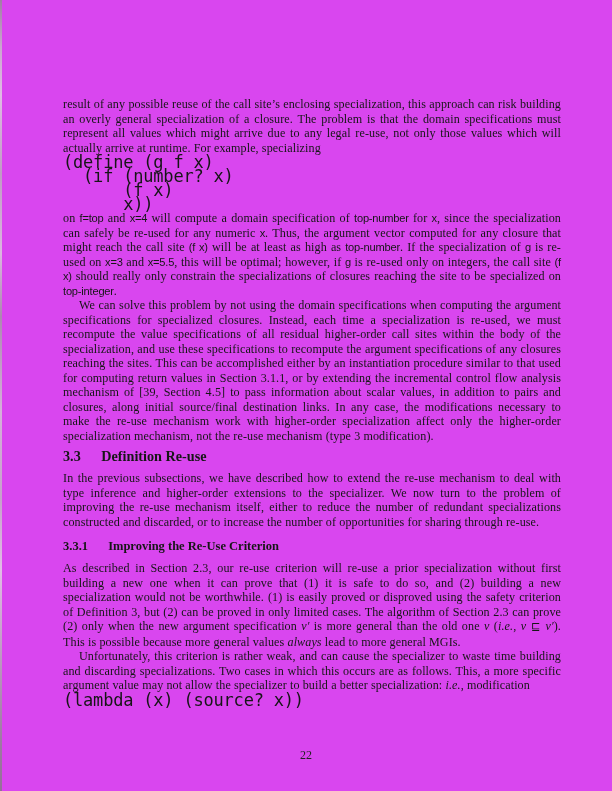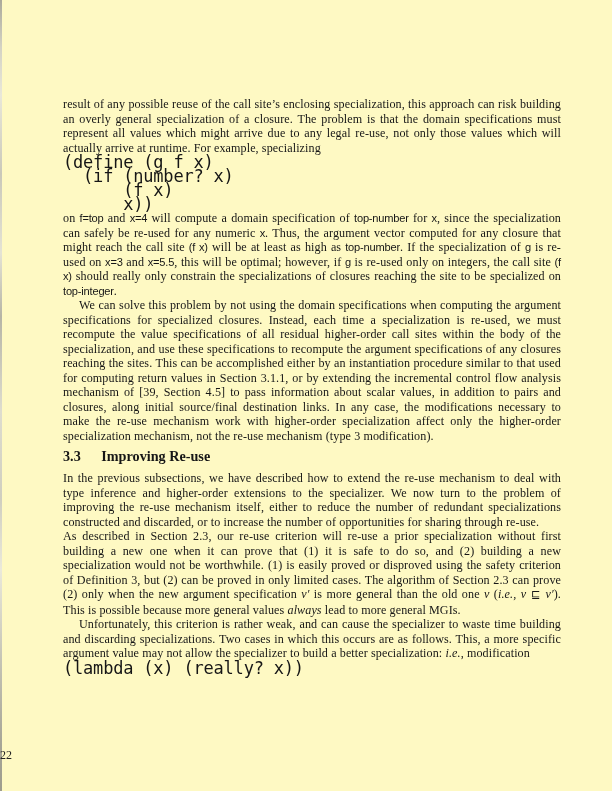--- a/index.html
+++ b/index.html
@@ -4,21 +4,21 @@
 <style>
   html, body {
     margin: 0;
     padding: 0;
     background: #e8e8e6;
   }
   .page {
     position: relative;
     width: 612px;
     height: 791px;
-    background: #fef9c3;
+    background: #d946ef;
     overflow: hidden;
     font-family: "Liberation Serif", "DejaVu Serif", serif;
     color: #161616;
   }
   
   .scan-edge {
     position: absolute;
     left: 0; top: 0;
     width: 2px; height: 791px;
     background: linear-gradient(180deg,
@@ -72,20 +72,21 @@
     margin: 9px 0 7px 0;
     font-size: 12.5px;
     line-height: 16px;
     font-weight: bold;
   }
   .h-num { display: inline-block; margin-right: 17px; }
   .page-number {
     position: absolute;
     left: 0; top: 748px;
     width: 612px;
+    text-align: center;
     font-size: 12px;
     color: #222;
   }
 </style>
 </head>
 <body>
 
 <div class="page">
   <div class="scan-edge"></div>
 
@@ -96,27 +97,31 @@
   (if (number? x)
       (f x)
       x))</pre>
 
     <p class="body"><span>on </span><span class="run-tt">f=top</span><span> and </span><span class="run-tt">x=4</span><span> will compute a domain specification of </span><span class="run-tt">top-number</span><span> for </span><span class="run-tt">x</span><span>, since the specialization can safely be re-used for any numeric </span><span class="run-tt">x</span><span>. Thus, the argument vector computed for any closure that might reach the call site </span><span class="run-tt">(f x)</span><span> will be at least as high as </span><span class="run-tt">top-number</span><span>. If the specialization of </span><span class="run-tt">g</span><span> is re-used on </span><span class="run-tt">x=3</span><span> and </span><span class="run-tt">x=5.5</span><span>, this will be optimal; however, if </span><span class="run-tt">g</span><span> is re-used only on integers, the call site </span><span class="run-tt">(f x)</span><span> should really only constrain the specializations of closures reaching the site to be specialized on </span><span class="run-tt">top-integer</span><span>.</span></p>
 
     <p class="body indent"><span>We can solve this problem by not using the domain specifications when computing the argument specifications for specialized closures. Instead, each time a specialization is re-used, we must recompute the value specifications of all residual higher-order call sites within the body of the specialization, and use these specifications to recompute the argument specifications of any closures reaching the sites. This can be accomplished either by an instantiation procedure similar to that used for computing return values in Section 3.1.1, or by extending the incremental control flow analysis mechanism of [39, Section 4.5] to pass information about scalar values, in addition to pairs and closures, along initial source/final destination links. In any case, the modifications necessary to make the re-use mechanism work with higher-order specialization affect only the higher-order specialization mechanism, not the re-use mechanism (type 3 modification).</span></p>
 
     <h2 class="h-sec">
       <span class="h-num">3.3</span>
-      <span class="h-title">Improving Re-use</span>
+      <span class="h-title">Definition Re-use</span>
     </h2>
 
     <p class="body"><span>In the previous subsections, we have described how to extend the re-use mechanism to deal with type inference and higher-order extensions to the specializer.  We now turn to the problem of improving the re-use mechanism itself, either to reduce the number of redundant specializations constructed and discarded, or to increase the number of opportunities for sharing through re-use.</span></p>
 
+    <h3 class="h-subsec">
+      <span class="h-num">3.3.1</span>
+      <span class="h-title">Improving the Re-Use Criterion</span>
+    </h3>
 
     <p class="body"><span>As described in Section 2.3, our re-use criterion will re-use a prior specialization without first building a new one when it can prove that (1) it is safe to do so, and (2) building a new specialization would not be worthwhile. (1) is easily proved or disproved using the safety criterion of Definition 3, but (2) can be proved in only limited cases. The algorithm of Section 2.3 can prove (2) only when the new argument specification </span><span class="run-i">v′</span><span> is more general than the old one </span><span class="run-i">v</span><span> (</span><span class="run-i">i.e.</span><span>, </span><span class="run-i">v</span><span class="run-sym"> ⊑ </span><span class="run-i">v′</span><span>). This is possible because more general values </span><span class="run-i">always</span><span> lead to more general MGIs.</span></p>
 
     <p class="body indent"><span>Unfortunately, this criterion is rather weak, and can cause the specializer to waste time building and discarding specializations. Two cases in which this occurs are as follows. This, a more specific argument value may not allow the specializer to build a better specialization: </span><span class="run-i">i.e.</span><span>, modification</span></p>
 
-    <pre class="code code2">(lambda (x) (really? x))</pre>
+    <pre class="code code2">(lambda (x) (source? x))</pre>
   </div>
 
   <div class="page-number">22</div>
 </div>
 
 </body></html>

